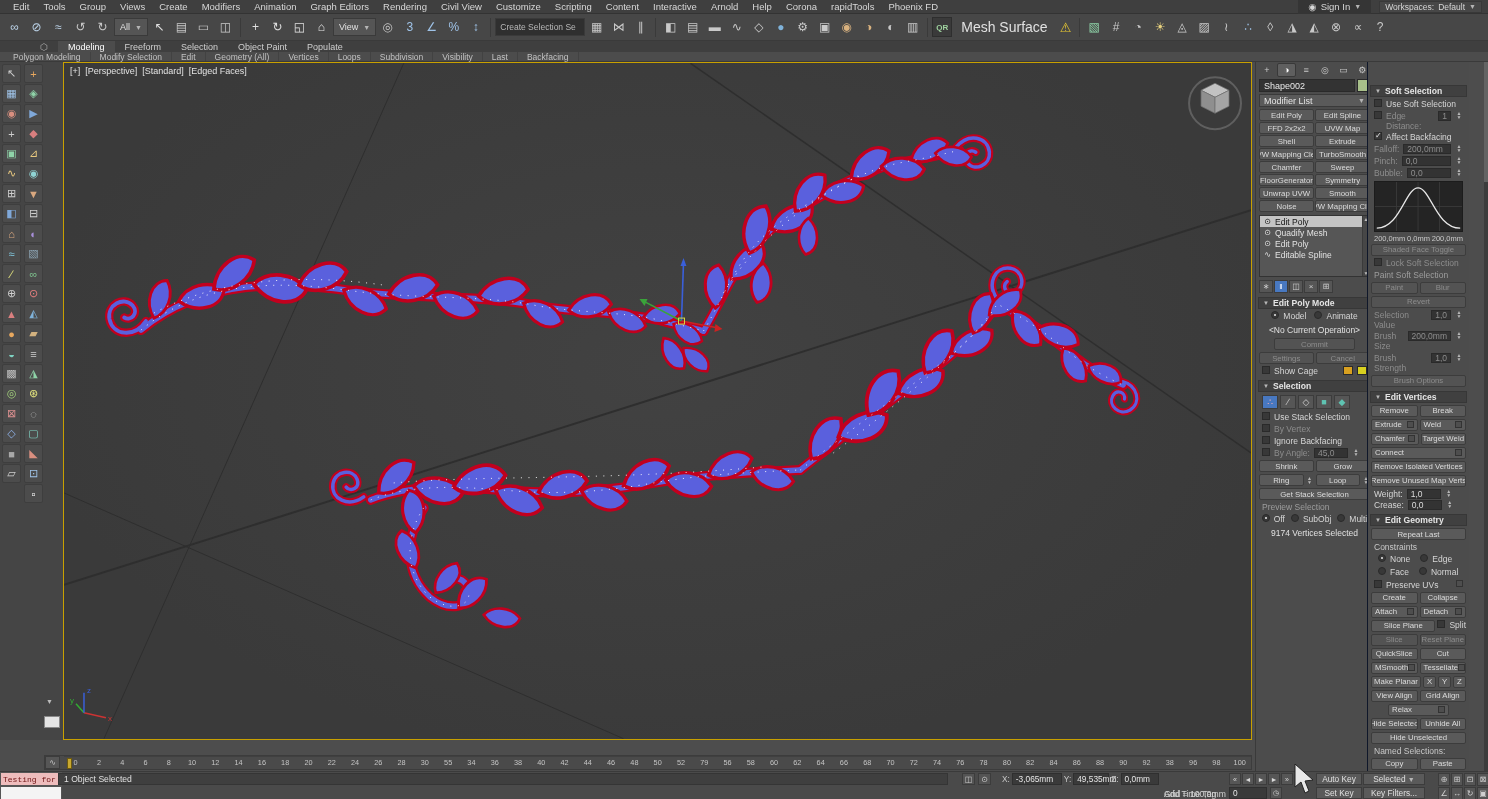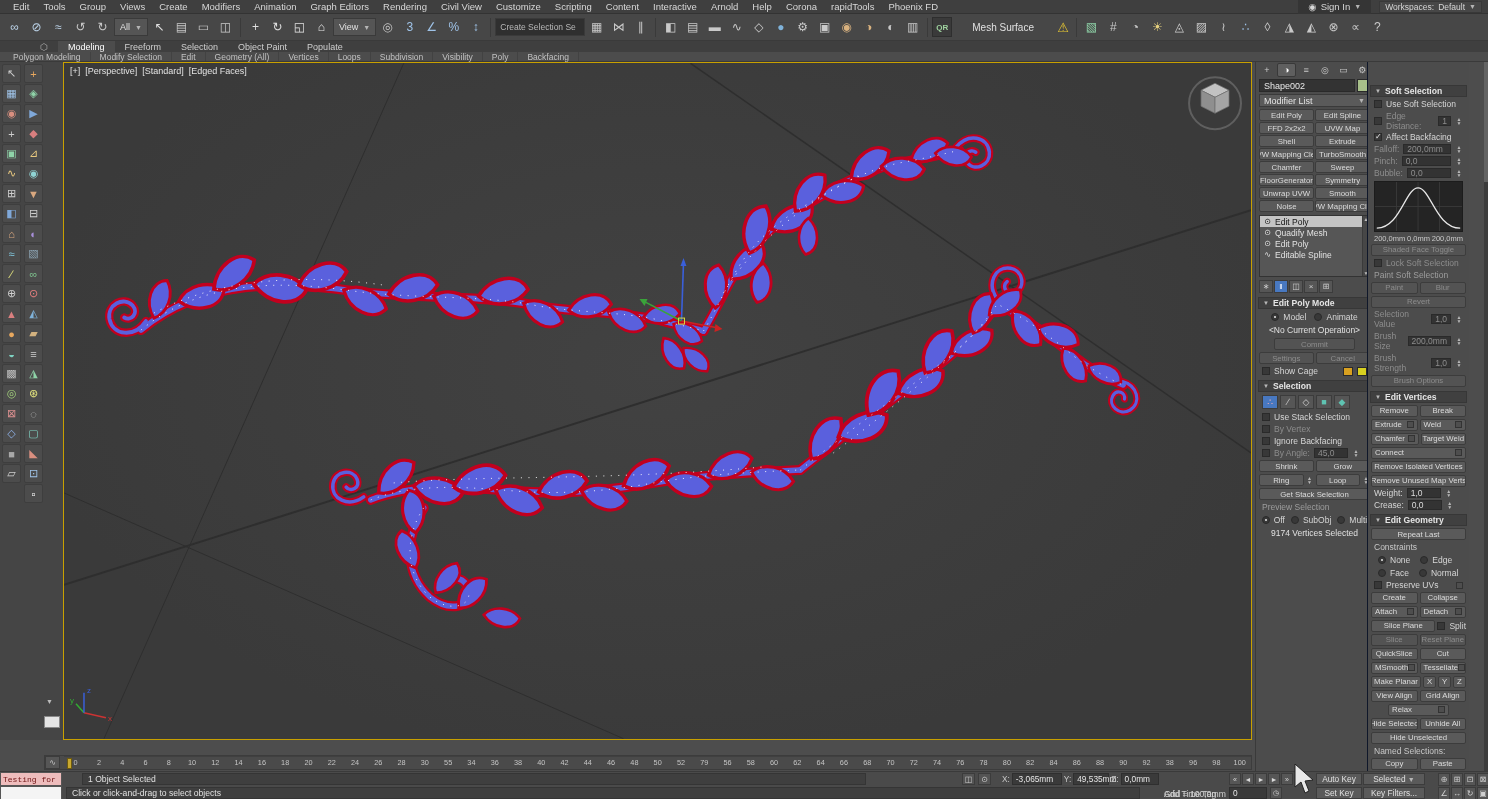--- a/index.html
+++ b/index.html
@@ -22,21 +22,21 @@
 .tgroup{display:flex;gap:1px}
 .tbtn{width:21px;height:21px;display:flex;align-items:center;justify-content:center;
   font-size:12px;color:#c9c9c9;border-radius:2px}
 .tsep{width:1px;height:19px;background:#3a3a3a;margin:0 3px}
 .tdrop{height:18px;background:#555;border:1px solid #3a3a3a;display:flex;align-items:center;
   padding:0 5px;gap:5px;font-size:9px;color:#e0e0e0}
 .tfield{height:18px;width:90px;background:#2f2f2f;border:1px solid #3a3a3a;color:#b8b8b8;
   display:flex;align-items:center;padding:0 4px;font-size:8.5px;white-space:nowrap;overflow:hidden}
 .qr{width:20px;height:20px;background:#3a3a3a;border:1px solid #2e2e2e;color:#9fd39f;
   font-size:8px;font-weight:bold;display:flex;align-items:center;justify-content:center}
-.meshsurf{font-size:10px;color:#e0e0e0;padding:0 19px;white-space:nowrap}
+.meshsurf{font-size:14px;color:#e0e0e0;padding:0 8px;white-space:nowrap}
 .warn{color:#e8c832;font-size:13px;width:18px;text-align:center}
 
 
 .rtabs{position:absolute;left:0;top:41px;width:100%;height:11px;background:#3f3f3f;
   display:flex;align-items:flex-end;padding-left:58px;gap:2px;font-size:9px}
 .rtab{padding:0 10px;color:#cfcfcf;height:11px;display:flex;align-items:center}
 .rtab.active{background:#4c4c4c;color:#fff}
 .rtab-icon{position:absolute;left:40px;bottom:0;font-size:9px;color:#b8b8b8}
 .rpanels{position:absolute;left:0;top:52px;width:100%;height:10px;background:#4c4c4c;
   border-bottom:1px solid #3a3a3a;display:flex;padding-left:4px;font-size:8.5px;color:#c2c2c2}
@@ -91,21 +91,21 @@
 .srow.selected{background:#c4c4c4;color:#141414}
 .srow .sic{font-size:8px;width:9px;text-align:center}
 .stack-sb{position:absolute;right:0;top:0;width:7px;height:100%;background:#474747;border-left:1px solid #3a3a3a;
   display:flex;flex-direction:column;justify-content:space-between;align-items:center;font-size:5px;color:#bbb}
 .stacktools{display:flex;gap:1px;padding:1px 3px;height:15px;align-items:center}
 .stbtn{width:14px;height:13px;background:#565656;border:1px solid #3c3c3c;display:flex;align-items:center;justify-content:center;font-size:8px;color:#cfcfcf}
 .stbtn.active{background:#4878c0;color:#fff}
 .rollout{margin:3px 2px 1px 2px;background:#404040;border:1px solid #373737;height:12px;
   display:flex;align-items:center;gap:4px;padding:0 4px;font-weight:bold;color:#e4e4e4;font-size:8.6px}
 .rarrow{font-size:6px;color:#b8b8b8}
-.cbrow{display:flex;align-items:center;gap:4px;padding:1px 6px;min-height:11px}
+.cbrow{display:flex;gap:4px;padding:1px 6px;min-height:11px}
 .cbx{width:8px;height:8px;background:#383838;border:1px solid #2a2a2a;flex:none;position:relative}
 .cbx.on::after{content:"✓";position:absolute;left:0;top:-2px;font-size:8px;color:#e8e8e8}
 .radio{width:8px;height:8px;border-radius:50%;background:#383838;border:1px solid #2a2a2a;flex:none;position:relative}
 .radio.on::after{content:"";position:absolute;inset:2px;border-radius:50%;background:#e8e8e8}
 .dis, .dis *{color:#8d8d8d}
 .numfield{height:10px;background:#333;border:1px solid #2a2a2a;display:flex;align-items:center;padding:0 3px;color:#dcdcdc;flex:1}
 .numfield.dim{color:#8d8d8d}
 .spin{display:flex;flex-direction:column;width:8px;flex:none}
 .spin span{font-size:5px;line-height:4px;text-align:center;color:#b8b8b8}
 .selicons{display:flex;gap:2px;padding:2px 6px}
@@ -297,21 +297,21 @@
   <div class="rpanels">
 
   <span class="rpanel">Polygon Modeling</span>
       <span class="rpanel">Modify Selection</span>
       <span class="rpanel">Edit</span>
       <span class="rpanel">Geometry (All)</span>
       <span class="rpanel">Vertices</span>
       <span class="rpanel">Loops</span>
       <span class="rpanel">Subdivision</span>
       <span class="rpanel">Visibility</span>
-      <span class="rpanel">Poly</span>
+      <span class="rpanel">Last</span>
       <span class="rpanel">Backfacing</span>
     </div>
 
   <div class="leftbar">
     <div class="ltcol">
 
     <span class="ltbtn" style="color: rgb(207, 207, 207);">↖</span>
         <span class="ltbtn" style="color: rgb(159, 195, 232);">▦</span>
         <span class="ltbtn" style="color: rgb(217, 143, 127);">◉</span>
         <span class="ltbtn" style="color: rgb(207, 207, 207);">+</span>
@@ -999,22 +999,21 @@
         <span>98</span>
         <span>100</span>
       </div>
     <div class="tb-marker"></div>
   </div>
 
   <div class="statusbar">
     <div class="listener1">Testing for :</div>
     <div class="listener2"></div>
 
-    <div class="sbox" style="left:82px;top:1px;width:784px">1 Object Selected</div>
-    <div class="sbox" style="left:66px;top:15px;width:1074px">Click or click-and-drag to select objects</div>
+    <div class="sbox" style="left:58px;top:1px;width:890px">1 Object Selected</div>
 
     <span class="sicon" style="left:962px;top:1px">◫</span>
     <span class="sicon" style="left:978px;top:1px">⊙</span>
 
     <div class="coords">
       <label>X:</label>
       <span class="sfield" style="width:50px">-3,065mm</span>
       <label>Y:</label>
       <span class="sfield" style="width:36px">49,535mm</span>
       <label>Z:</label>

